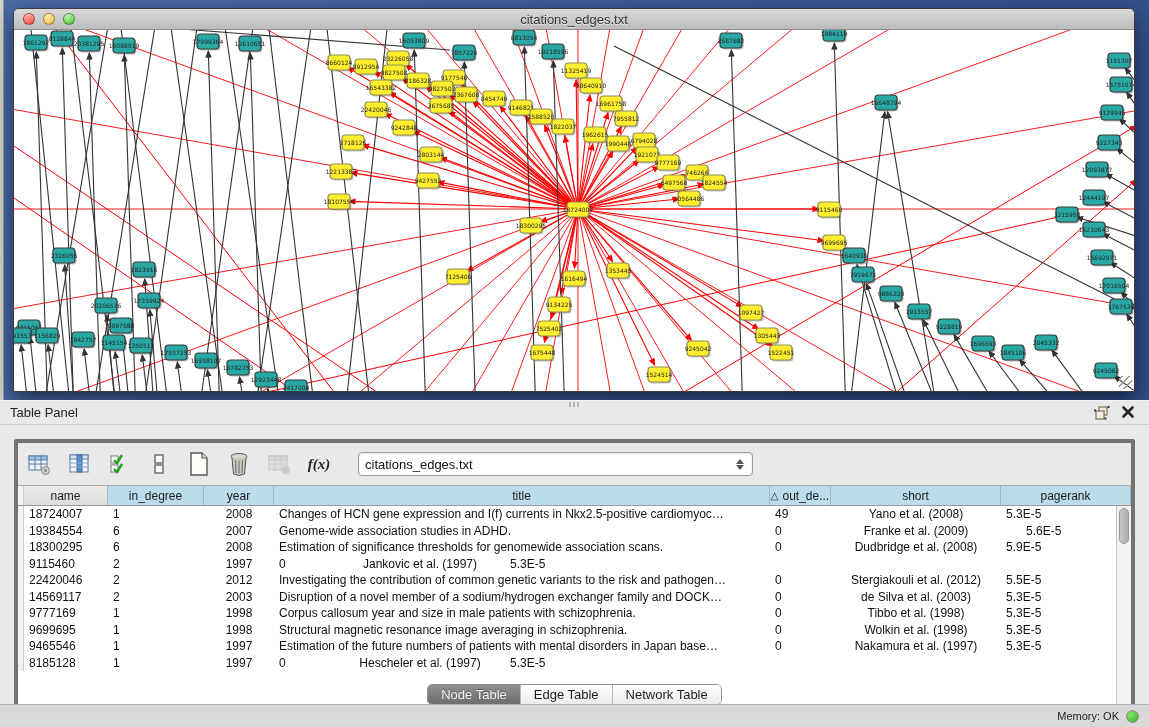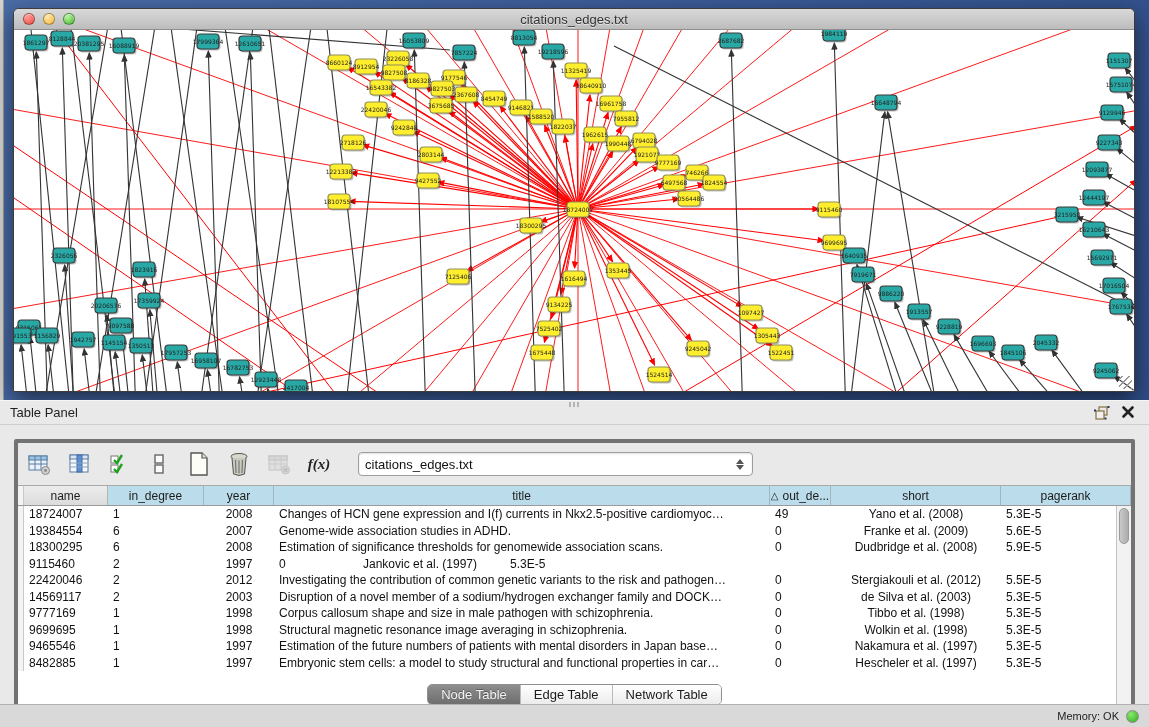--- a/index.html
+++ b/index.html
@@ -894,21 +894,21 @@
             <div class="td al" style="flex: 1 1 94px;">5.3E-5</div>
           </div>
           <div class="tr">
             <div class="gutter" style="align-self: stretch;"></div>
             <div class="td al" style="flex: 0 0 84px;">19384554</div>
             <div class="td al" style="flex: 0 0 96px;">6</div>
             <div class="td ac" style="flex: 0 0 70px;">2007</div>
             <div class="td al" style="flex: 0 0 496px;">Genome-wide association studies in ADHD.</div>
             <div class="td al" style="flex: 0 0 61px;">0</div>
             <div class="td ac" style="flex: 0 0 170px;">Franke et al. (2009)</div>
-            <div class="td al" style="flex: 1 1 94px;">5.6E-5</div>
+            <div class="td al" style="flex: 1 1 94px; margin-left: 20px;">5.6E-5</div>
           </div>
           <div class="tr">
             <div class="gutter" style="align-self: stretch;"></div>
             <div class="td al" style="flex: 0 0 84px;">18300295</div>
             <div class="td al" style="flex: 0 0 96px;">6</div>
             <div class="td ac" style="flex: 0 0 70px;">2008</div>
             <div class="td al" style="flex: 0 0 496px;">Estimation of significance thresholds for genomewide association scans.</div>
             <div class="td al" style="flex: 0 0 61px;">0</div>
             <div class="td ac" style="flex: 0 0 170px;">Dudbridge et al. (2008)</div>
             <div class="td al" style="flex: 1 1 94px;">5.9E-5</div>
@@ -940,21 +940,21 @@
             <div class="td al" style="flex: 0 0 496px;">Disruption of a novel member of a sodium/hydrogen exchanger family and DOCK…</div>
             <div class="td al" style="flex: 0 0 61px;">0</div>
             <div class="td ac" style="flex: 0 0 170px;">de Silva et al. (2003)</div>
             <div class="td al" style="flex: 1 1 94px;">5.3E-5</div>
           </div>
           <div class="tr">
             <div class="gutter" style="align-self: stretch;"></div>
             <div class="td al" style="flex: 0 0 84px;">9777169</div>
             <div class="td al" style="flex: 0 0 96px;">1</div>
             <div class="td ac" style="flex: 0 0 70px;">1998</div>
-            <div class="td al" style="flex: 0 0 496px;">Corpus callosum shape and size in male pathogen with schizophrenia.</div>
+            <div class="td al" style="flex: 0 0 496px;">Corpus callosum year and size in male patients with schizophrenia.</div>
             <div class="td al" style="flex: 0 0 61px;">0</div>
             <div class="td ac" style="flex: 0 0 170px;">Tibbo et al. (1998)</div>
             <div class="td al" style="flex: 1 1 94px;">5.3E-5</div>
           </div>
           <div class="tr">
             <div class="gutter" style="align-self: stretch;"></div>
             <div class="td al" style="flex: 0 0 84px;">9699695</div>
             <div class="td al" style="flex: 0 0 96px;">1</div>
             <div class="td ac" style="flex: 0 0 70px;">1998</div>
             <div class="td al" style="flex: 0 0 496px;">Structural magnetic resonance image averaging in schizophrenia.</div>
@@ -967,24 +967,23 @@
             <div class="td al" style="flex: 0 0 84px;">9465546</div>
             <div class="td al" style="flex: 0 0 96px;">1</div>
             <div class="td ac" style="flex: 0 0 70px;">1997</div>
             <div class="td al" style="flex: 0 0 496px;">Estimation of the future numbers of patients with mental disorders in Japan base…</div>
             <div class="td al" style="flex: 0 0 61px;">0</div>
             <div class="td ac" style="flex: 0 0 170px;">Nakamura et al. (1997)</div>
             <div class="td al" style="flex: 1 1 94px;">5.3E-5</div>
           </div>
           <div class="tr">
             <div class="gutter" style="align-self: stretch;"></div>
-            <div class="td al" style="flex: 0 0 84px;">8482885</div>
+            <div class="td al" style="flex: 0 0 84px;">8185128</div>
             <div class="td al" style="flex: 0 0 96px;">1</div>
             <div class="td ac" style="flex: 0 0 70px;">1997</div>
-            <div class="td al" style="flex: 0 0 496px;">Embryonic stem cells: a model to study structural and functional properties in car…</div>
             <div class="td al" style="flex: 0 0 61px;">0</div>
             <div class="td ac" style="flex: 0 0 170px;">Hescheler et al. (1997)</div>
             <div class="td al" style="flex: 1 1 94px;">5.3E-5</div>
           </div>
         </div>
       <div class="vscroll">
         <div class="vthumb"></div>
       </div>
     </div>
   </div>

